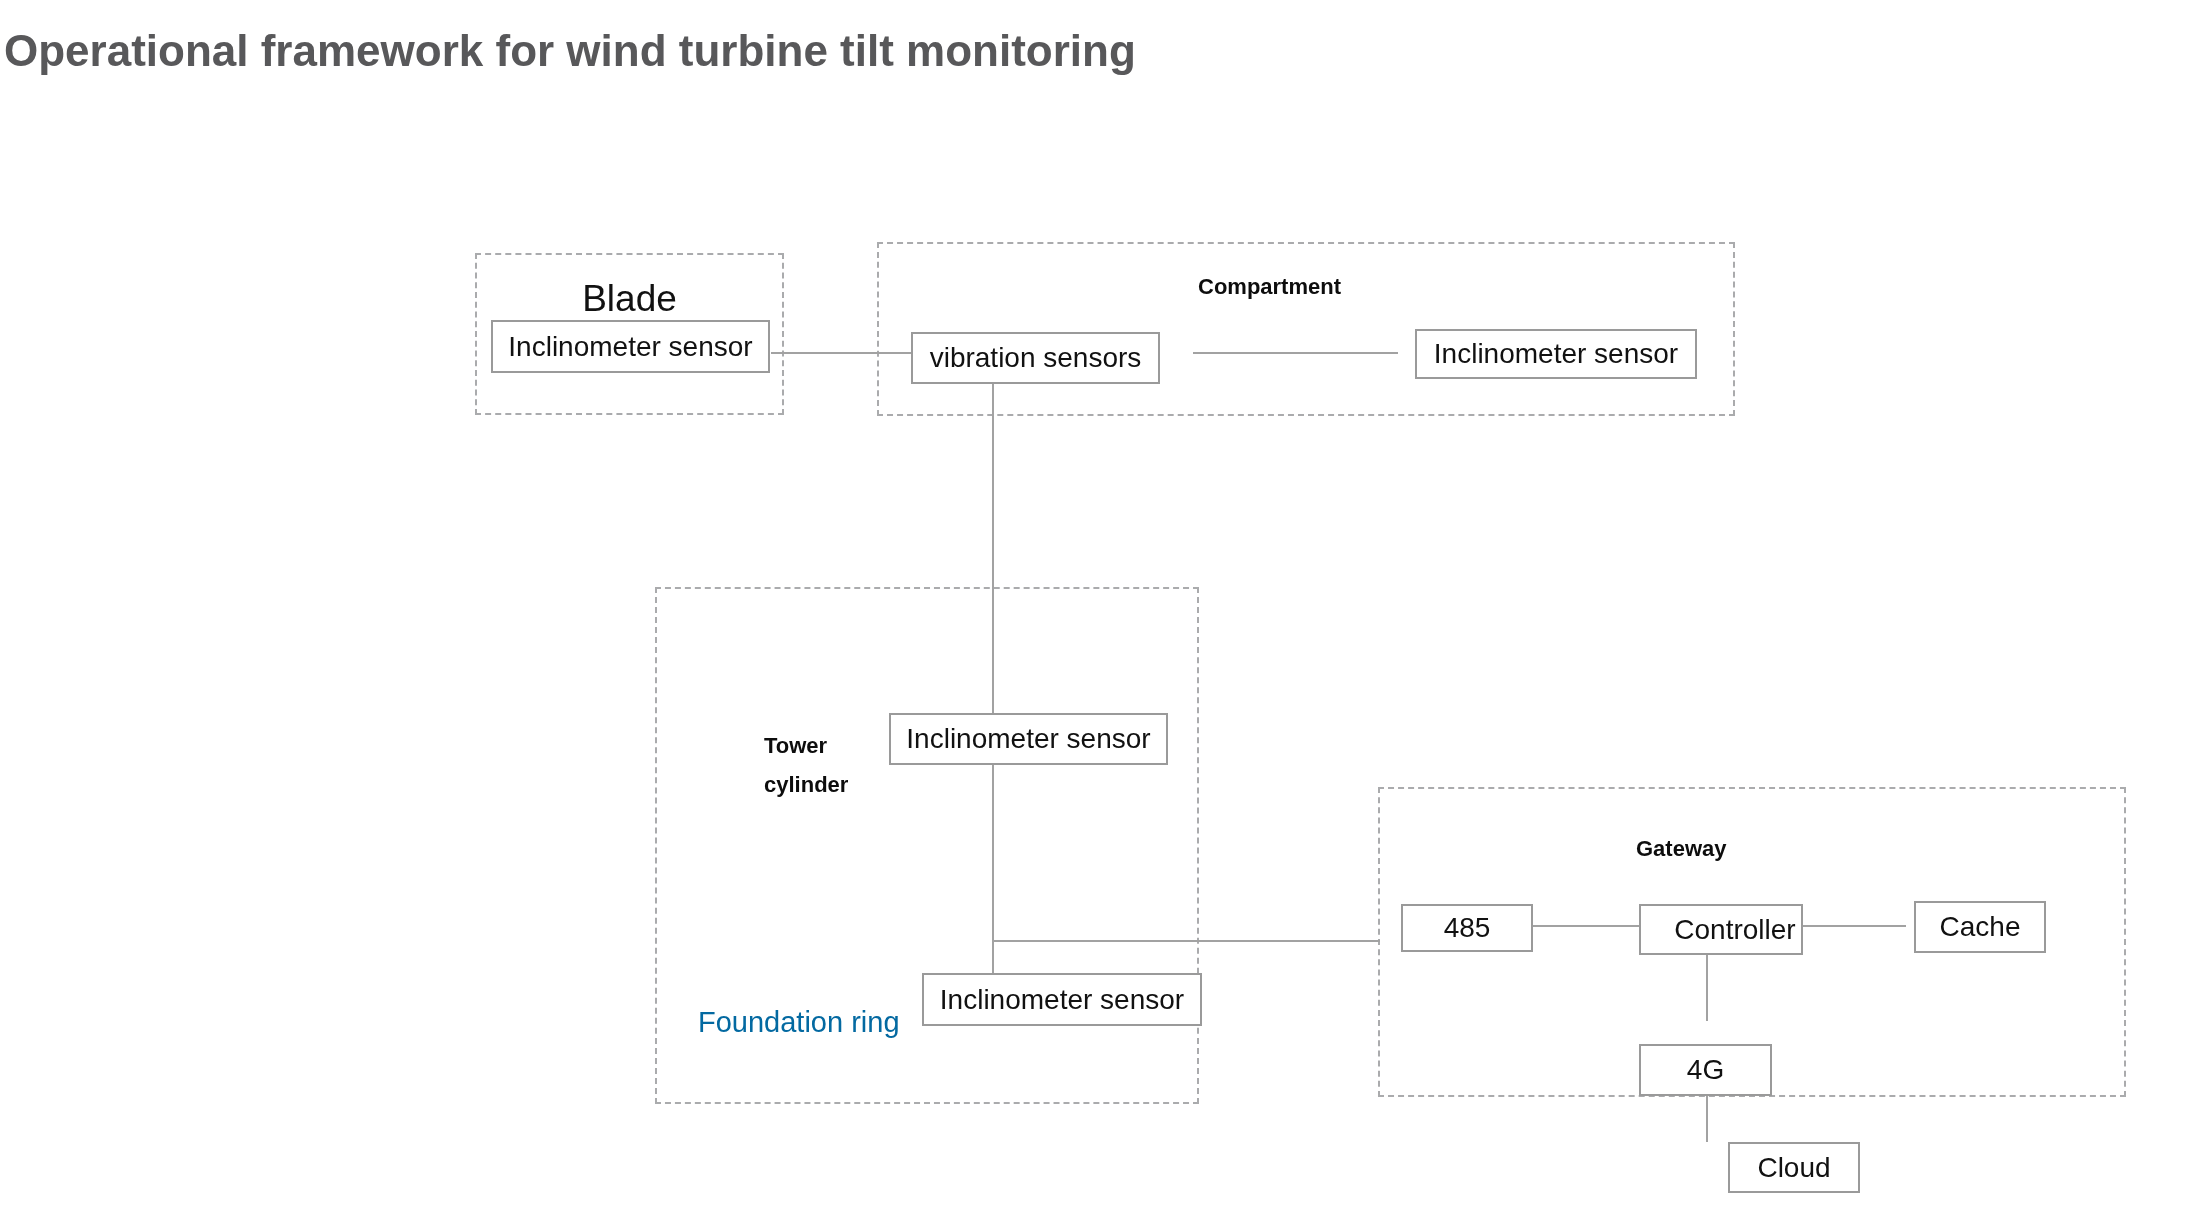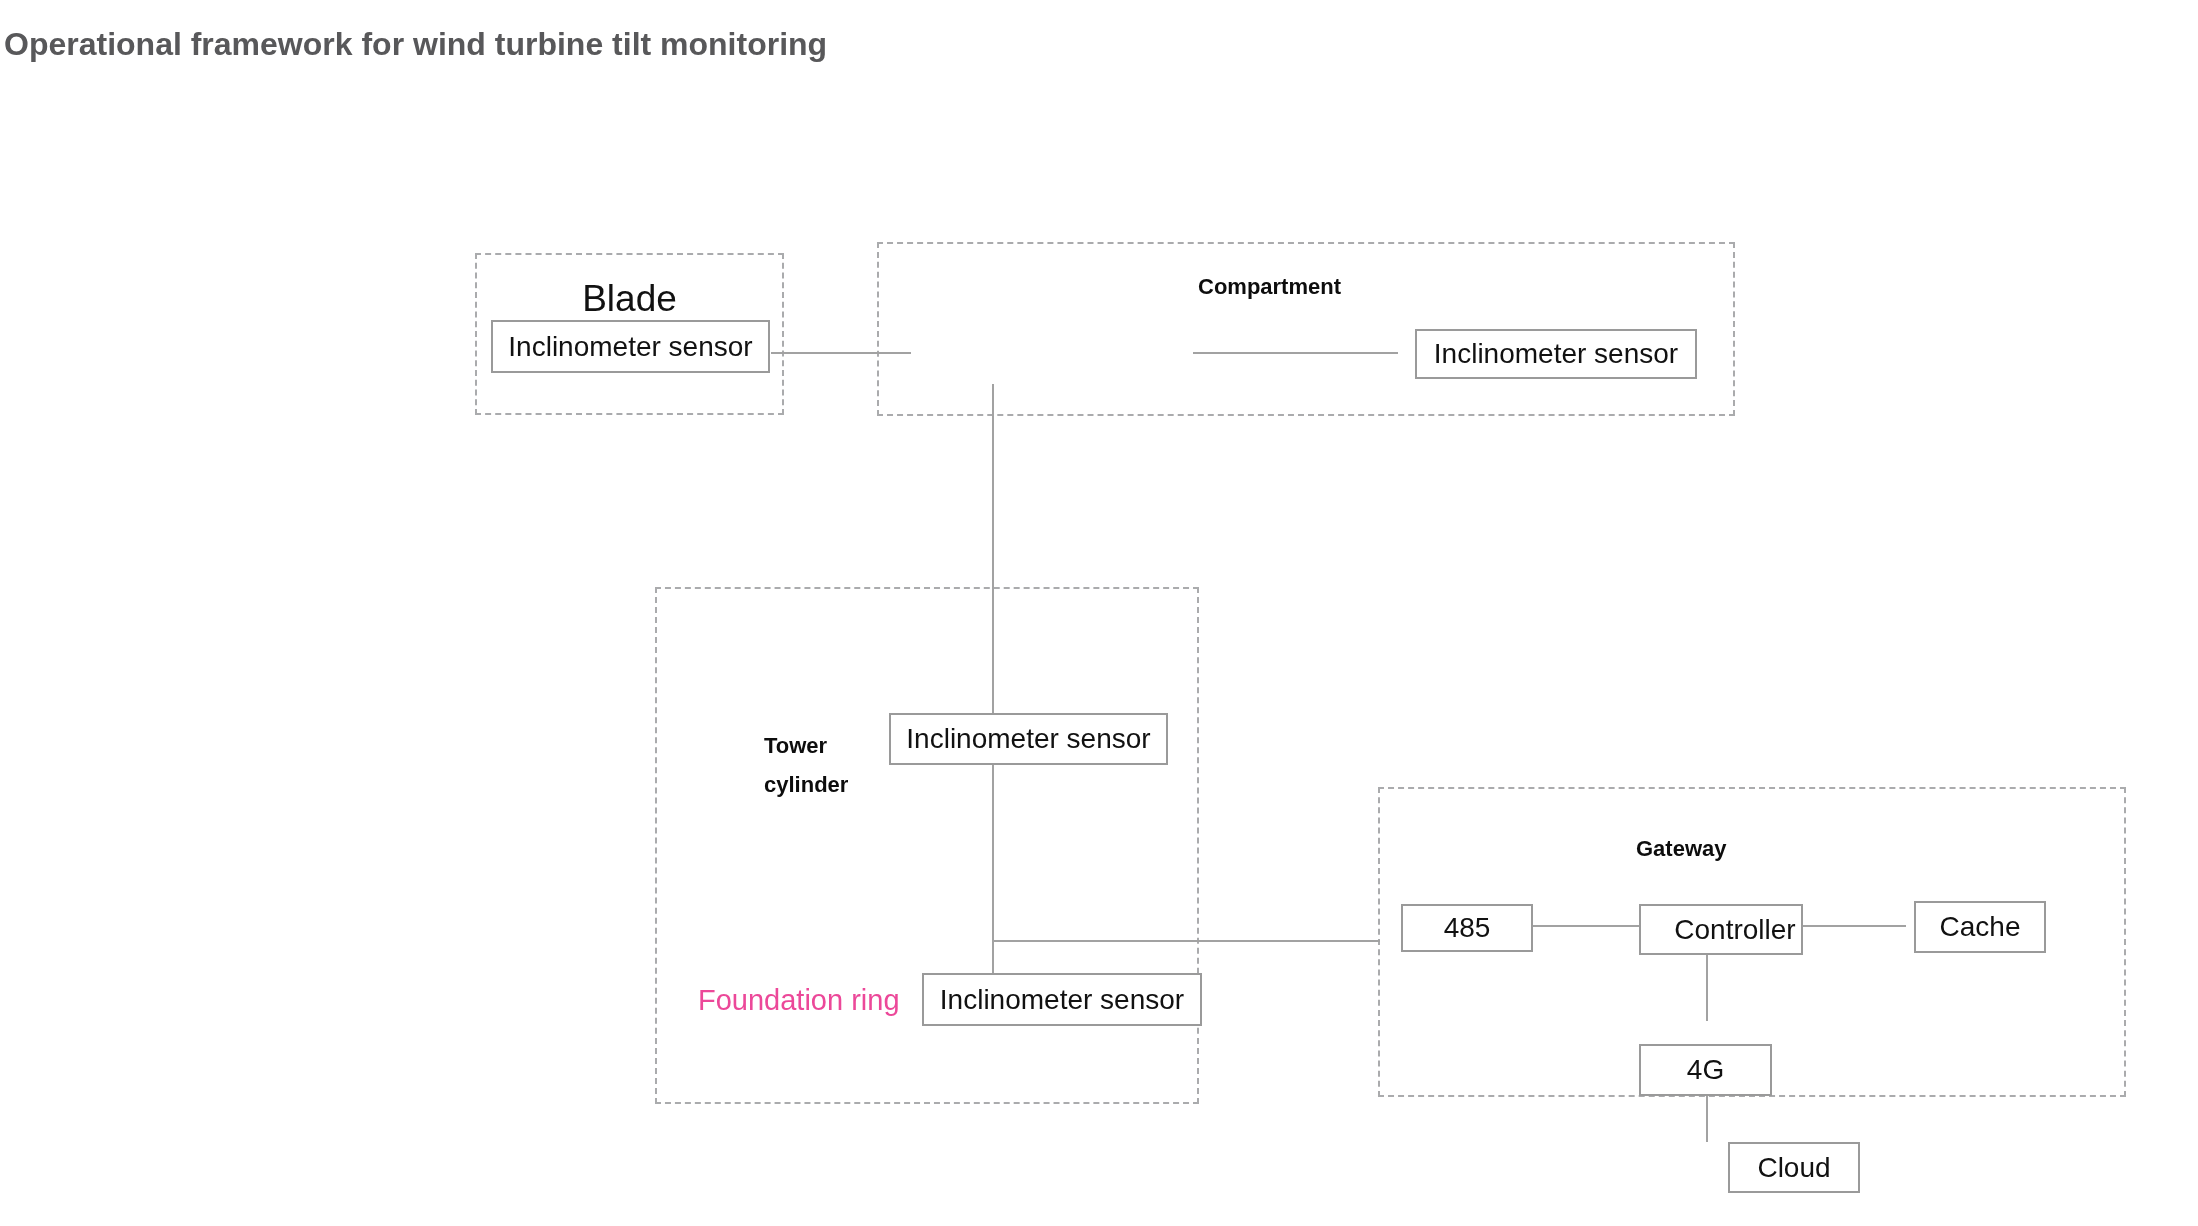--- a/index.html
+++ b/index.html
@@ -13,21 +13,21 @@
     height: 1226px;
     background: #ffffff;
     font-family: "Liberation Sans", "DejaVu Sans", sans-serif;
     overflow: hidden;
   }
   .abs { position: absolute; }
 
   .main-title {
     left: 4px;
     top: 26px;
-    font-size: 32px;
+    font-size: 44px;
     font-weight: 700;
     color: #58585a;
     letter-spacing: 0px;
     white-space: nowrap;
   }
 
   .group {
     border: 2px dashed #aaabad;
     background: transparent;
     box-sizing: border-box;
@@ -55,22 +55,23 @@
     display: flex;
     align-items: center;
     justify-content: center;
     font-size: 28px;
     color: #111111;
     white-space: nowrap;
   }
 
   .free-label {
     font-size: 29px;
-    color: #ec4899;
+    color: #0369a1;
     white-space: nowrap;
+    margin-top: 22px;
   }
 
   .line {
     background: #a2a2a2;
   }
 </style>
 </head>
 <body>
 
 <div id="stage">
@@ -106,20 +107,21 @@
   <div class="abs line" style="left:1533px; top:925px; width:106px; height:2px;"></div>
 
   <div class="abs line" style="left:1803px; top:925px; width:103px; height:2px;"></div>
 
   <div class="abs line" style="left:1706px; top:955px; width:2px; height:66px;"></div>
 
   <div class="abs line" style="left:1706px; top:1073px; width:2px; height:69px;"></div>
 
   <div class="abs node" style="left:491px; top:320px; width:279px; height:53px;">Inclinometer sensor</div>
 
+  <div class="abs node" style="left:911px; top:332px; width:249px; height:52px;">vibration sensors</div>
 
   <div class="abs node" style="left:1415px; top:329px; width:282px; height:50px;">Inclinometer sensor</div>
 
   <div class="abs node" style="left:889px; top:713px; width:279px; height:52px;">Inclinometer sensor</div>
 
   <div class="abs free-label" style="left:698px; top:984px;">Foundation ring</div>
 
   <div class="abs node" style="left:922px; top:973px; width:280px; height:53px;">Inclinometer sensor</div>
 
   <div class="abs node" style="left:1401px; top:904px; width:132px; height:48px;">485</div>

